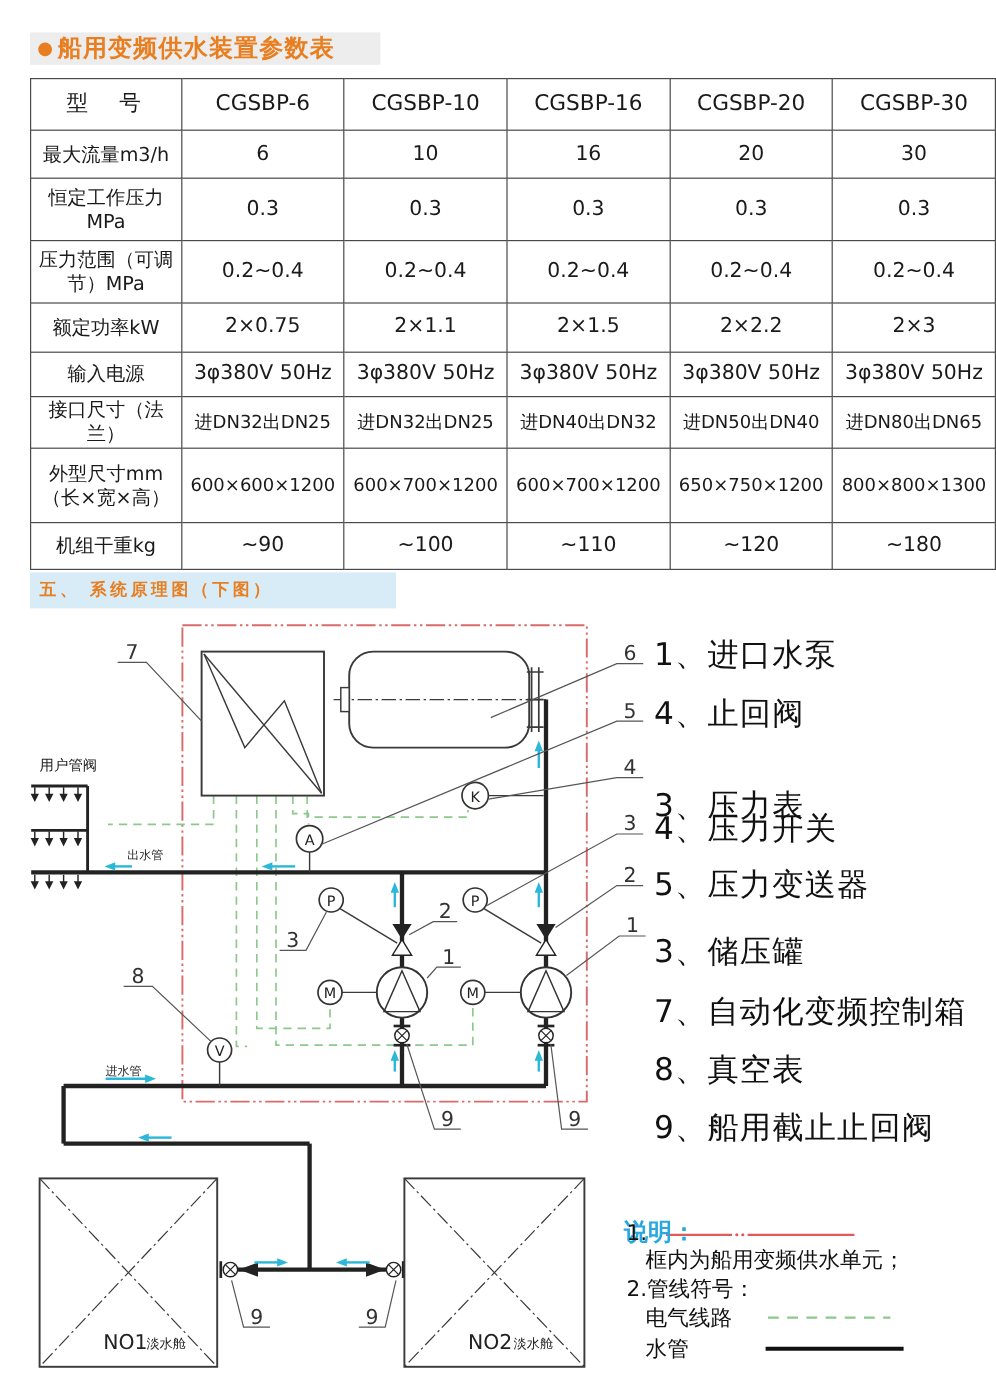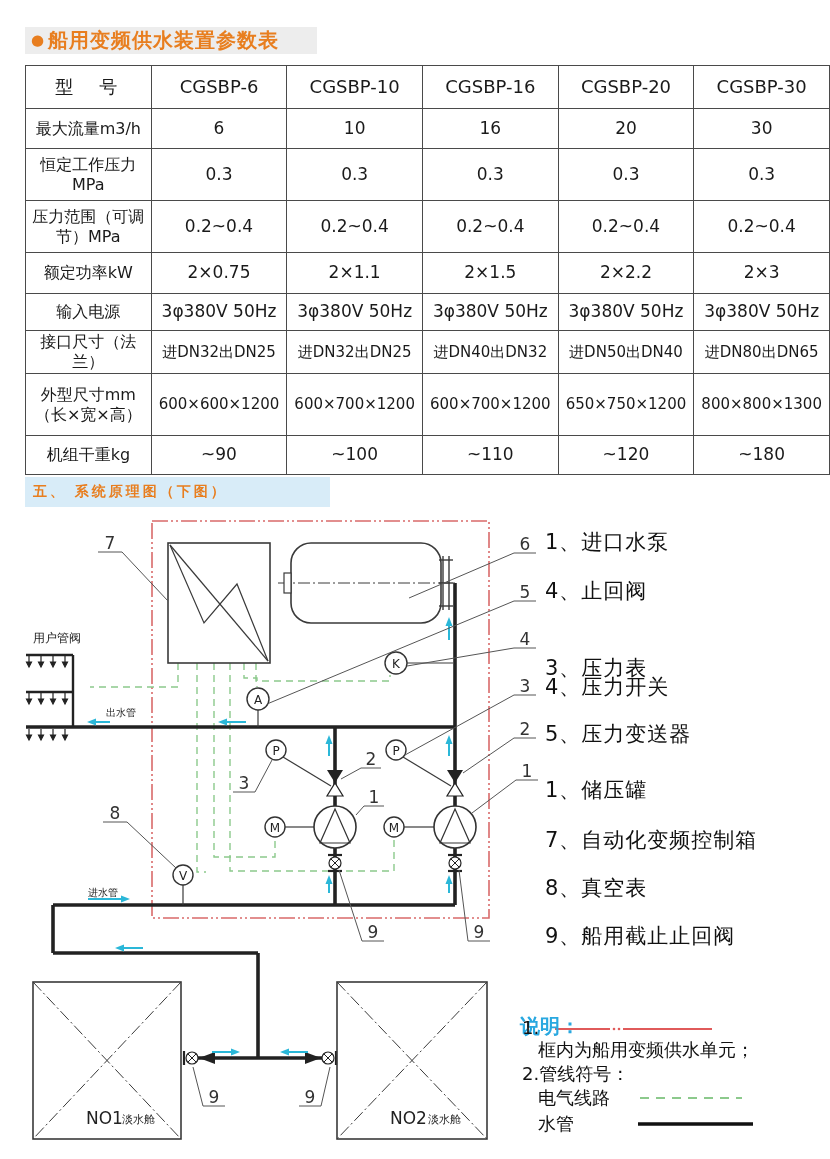--- a/index.html
+++ b/index.html
@@ -14,21 +14,21 @@
         display:flex;align-items:center;padding-left:8px;box-sizing:border-box;}
   .bar2 .t{color:#e87e1f;font-size:14px;font-weight:bold;letter-spacing:3px;}
   
   table.param{position:absolute;left:25px;top:65px;border-collapse:collapse;table-layout:fixed;padding-left:46px;}
   table.param td{border:1.4px solid #4a4a4a;text-align:center;vertical-align:middle;
         font-size:17px;padding:1px 3px;line-height:1.25;}
   table.param td.lbl{font-size:16px;width:131px;}
   table.param td.val{width:130px;}
   table.param tr.hdr td{font-size:18px;}
   
-  .legend-item{position:absolute;left:545px;font-size:21px;color:#111;letter-spacing:1px;white-space:nowrap;}
+  .legend-item{position:absolute;left:545px;font-size:26px;color:#111;letter-spacing:1px;white-space:nowrap;}
   
   .note{position:absolute;font-size:18px;color:#111;white-space:nowrap;}
   .note-head{position:absolute;left:520px;top:993px;font-size:20px;font-weight:bold;color:#29a8e0;margin-top:20px;}
   
   svg#diag{position:absolute;left:0;top:505px;}
   svg text{font-family:"DejaVu Sans","Liberation Sans",sans-serif;}
   .dtxt{fill:#222;}
 </style>
 </head>
 <body>
@@ -356,21 +356,21 @@
       <line x1="640" y1="1098" x2="742" y2="1098" stroke="#8cc98c" stroke-width="2" stroke-dasharray="9 7"></line>
       <line x1="638" y1="1124" x2="753" y2="1124" stroke="#111" stroke-width="3.4"></line>
     </g>
   </svg>
 
   <div class="legend-item" style="top:528px">1、进口水泵</div>
   <div class="legend-item" style="top:577px">4、止回阀</div>
   <div class="legend-item" style="top:654px">3、压力表</div>
   <div class="legend-item" style="top:673px">4、压力开关</div>
   <div class="legend-item" style="top:720px">5、压力变送器</div>
-  <div class="legend-item" style="top:776px">1、储压罐</div>
+  <div class="legend-item" style="top:776px">3、储压罐</div>
   <div class="legend-item" style="top:826px">7、自动化变频控制箱</div>
   <div class="legend-item" style="top:874px">8、真空表</div>
   <div class="legend-item" style="top:922px">9、船用截止止回阀</div>
 
   <div class="note-head">说明：</div>
   <div class="note" style="left:522px;top:1017px">1.</div>
   <div class="note" style="left:538px;top:1038px">框内为船用变频供水单元；</div>
   <div class="note" style="left:522px;top:1062px">2.管线符号：</div>
   <div class="note" style="left:538px;top:1086px">电气线路</div>
   <div class="note" style="left:538px;top:1112px">水管</div>

